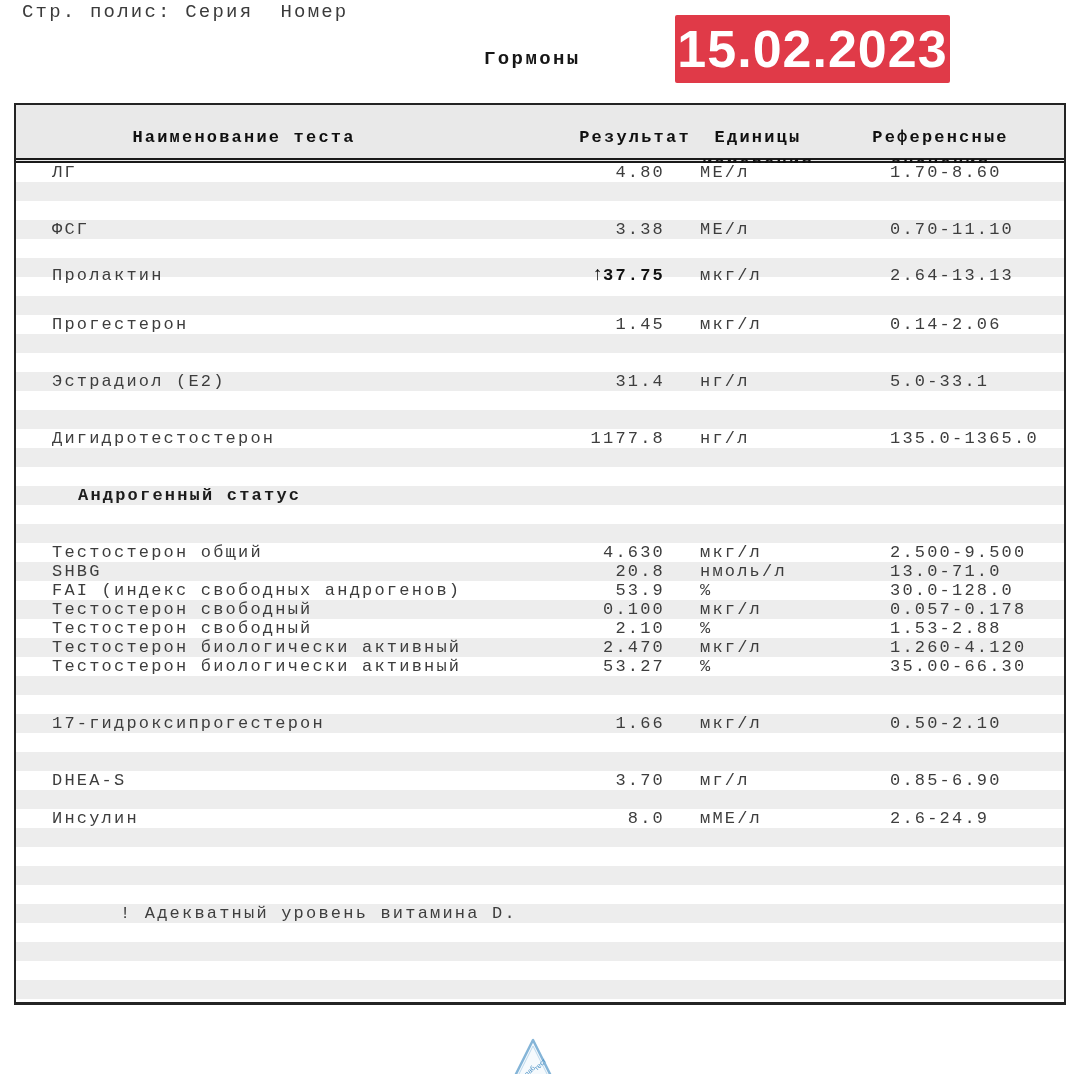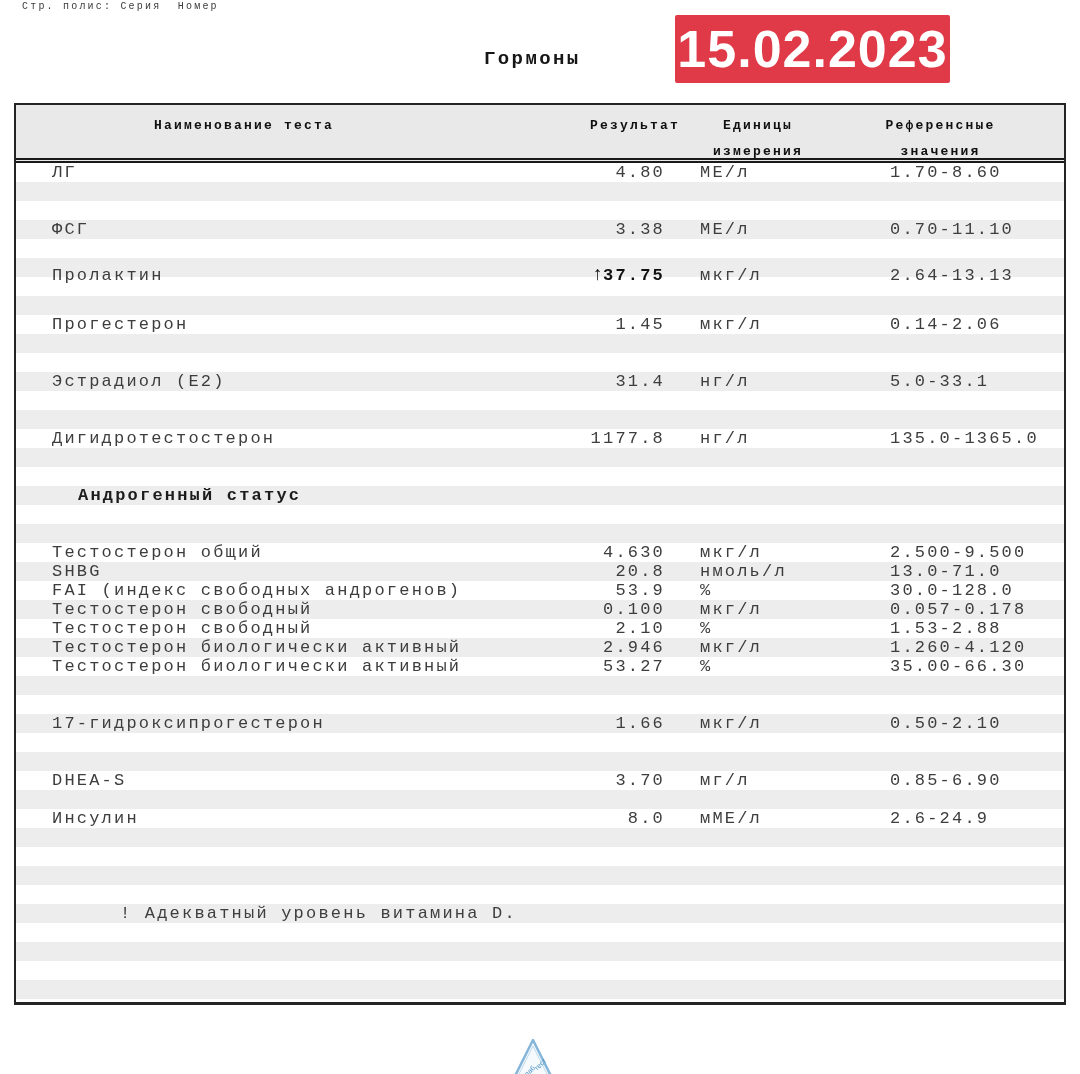--- a/index.html
+++ b/index.html
@@ -5,21 +5,21 @@
   html,body{margin:0;padding:0;}
   body{
     width:1080px;height:1074px;position:relative;overflow:hidden;
     background:#ffffff;
     font-family:"Liberation Mono","DejaVu Sans Mono",monospace;
   }
   .abs{position:absolute;}
 
   
   .policy-line{
-    left:22px;top:1px;font-size:10px;letter-spacing:2.2px;color:#3b3b3b;
+    left:22px;top:1px;font-size:19px;letter-spacing:2.2px;color:#3b3b3b;
     white-space:pre;
   }
 
   
   .report-title{
     left:484px;top:48px;font-size:19px;font-weight:bold;letter-spacing:2.4px;color:#161616;
   }
 
   
   .date-badge{
@@ -32,22 +32,22 @@
   
   .report-table{
     left:14px;top:103px;width:1052px;height:902px;
     border:2px solid #242424;border-bottom-width:3px;box-sizing:border-box;
   }
   .thead{
     position:absolute;left:0;top:0;width:100%;height:58px;box-sizing:border-box;
     background:#e9e9e9;border-bottom:5px double #1a1a1a;
   }
   .hcell{
-    position:absolute;font-weight:bold;font-size:13px;letter-spacing:2.2px;color:#101010;
-    text-align:center;line-height:26px;top:8px;
+    position:absolute;font-weight:bold;font-size:17px;letter-spacing:2.2px;color:#101010;
+    text-align:center;line-height:26px;top:20px;
   }
   .h-name{left:0;width:456px;}
   .h-result{left:545px;width:148px;}
   .h-units{left:677px;width:130px;}
   .h-ref{left:812px;width:225px;}
 
   .tick{position:absolute;top:58px;width:2px;height:7px;background:#777;}
 
   .tbody{
     position:absolute;left:0;top:58px;width:1048px;height:839px;overflow:hidden;
@@ -102,21 +102,21 @@
       <div class="trow" style="top: 103px;"><span class="c-name">Пролактин</span><span class="c-flag">↑</span><span class="c-result bold">37.75</span><span class="c-units">мкг/л</span><span class="c-ref">2.64-13.13</span></div>
       <div class="trow" style="top: 152px;"><span class="c-name">Прогестерон</span><span class="c-result">1.45</span><span class="c-units">мкг/л</span><span class="c-ref">0.14-2.06</span></div>
       <div class="trow" style="top: 209px;"><span class="c-name">Эстрадиол (Е2)</span><span class="c-result">31.4</span><span class="c-units">нг/л</span><span class="c-ref">5.0-33.1</span></div>
       <div class="trow" style="top: 266px;"><span class="c-name">Дигидротестостерон</span><span class="c-result">1177.8</span><span class="c-units">нг/л</span><span class="c-ref">135.0-1365.0</span></div>
       <div class="trow" style="top: 323px;"><span class="c-section">Андрогенный статус</span></div>
       <div class="trow" style="top: 380px;"><span class="c-name">Тестостерон общий</span><span class="c-result">4.630</span><span class="c-units">мкг/л</span><span class="c-ref">2.500-9.500</span></div>
       <div class="trow" style="top: 399px;"><span class="c-name">SHBG</span><span class="c-result">20.8</span><span class="c-units">нмоль/л</span><span class="c-ref">13.0-71.0</span></div>
       <div class="trow" style="top: 418px;"><span class="c-name">FAI (индекс свободных андрогенов)</span><span class="c-result">53.9</span><span class="c-units">%</span><span class="c-ref">30.0-128.0</span></div>
       <div class="trow" style="top: 437px;"><span class="c-name">Тестостерон свободный</span><span class="c-result">0.100</span><span class="c-units">мкг/л</span><span class="c-ref">0.057-0.178</span></div>
       <div class="trow" style="top: 456px;"><span class="c-name">Тестостерон свободный</span><span class="c-result">2.10</span><span class="c-units">%</span><span class="c-ref">1.53-2.88</span></div>
-      <div class="trow" style="top: 475px;"><span class="c-name">Тестостерон биологически активный</span><span class="c-result">2.946</span><span class="c-units">мкг/л</span><span class="c-ref">1.260-4.120</span></div>
+      <div class="trow" style="top: 475px;"><span class="c-name">Тестостерон биологически активный</span><span class="c-result">2.470</span><span class="c-units">мкг/л</span><span class="c-ref">1.260-4.120</span></div>
       <div class="trow" style="top: 494px;"><span class="c-name">Тестостерон биологически активный</span><span class="c-result">53.27</span><span class="c-units">%</span><span class="c-ref">35.00-66.30</span></div>
       <div class="trow" style="top: 551px;"><span class="c-name">17-гидроксипрогестерон</span><span class="c-result">1.66</span><span class="c-units">мкг/л</span><span class="c-ref">0.50-2.10</span></div>
       <div class="trow" style="top: 608px;"><span class="c-name">DHEA-S</span><span class="c-result">3.70</span><span class="c-units">мг/л</span><span class="c-ref">0.85-6.90</span></div>
       <div class="trow" style="top: 646px;"><span class="c-name">Инсулин</span><span class="c-result">8.0</span><span class="c-units">мМЕ/л</span><span class="c-ref">2.6-24.9</span></div>
       <div class="trow" style="top: 741px;"><span class="c-note">! Адекватный уровень витамина D.</span></div>
     </div>
 </div>
 
 <div class="abs logo">
   <svg width="60" height="60" viewBox="0 0 60 60">

